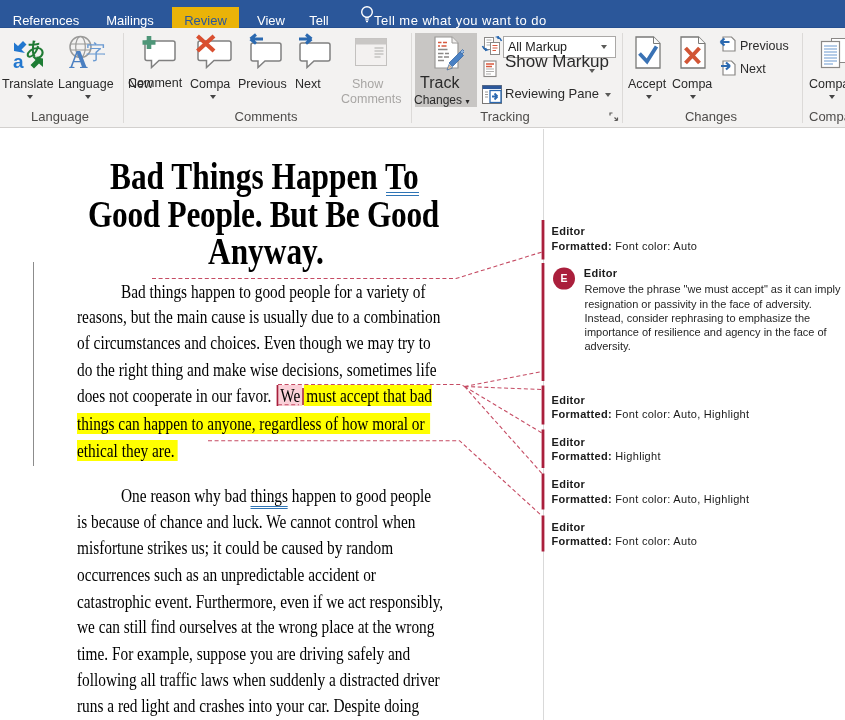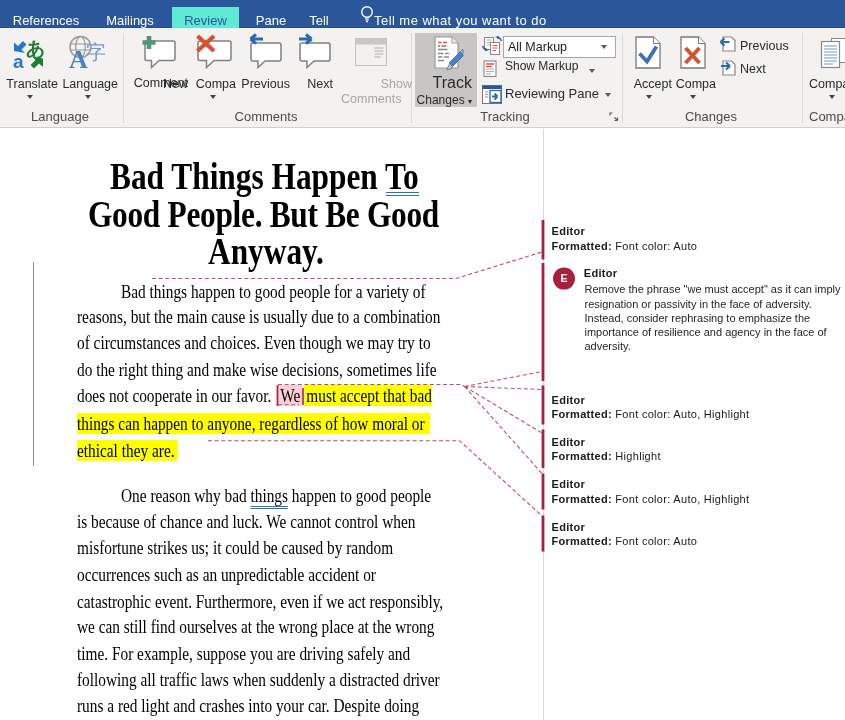--- a/index.html
+++ b/index.html
@@ -2,37 +2,37 @@
 <html><head><meta charset="utf-8"><style>
 *{margin:0;padding:0;box-sizing:border-box}
 html,body{width:845px;height:720px;overflow:hidden;background:#fff}
 body{font-family:"Liberation Sans",sans-serif;position:relative}
 .abs{position:absolute}
 .tabbar{left:0;top:0;width:845px;height:28px;background:#2b579a}
 .tab{position:absolute;top:7px;height:28px;line-height:28px;color:#fff;font-size:13px;text-align:center}
 .ribbon{left:0;top:28px;width:845px;height:100px;background:#f3f2f1;border-bottom:1px solid #d2d0ce}
 .sep{position:absolute;width:1px;background:#dcdad8;top:33px;height:90px}
 .glabel{position:absolute;top:109px;height:15px;line-height:15px;font-size:13px;color:#4e4c4a;text-align:center}
-.blabel{position:absolute;font-size:12.5px;color:#2a2a2a;text-align:right;line-height:15px;white-space:nowrap}
+.blabel{position:absolute;font-size:12.5px;color:#2a2a2a;text-align:left;line-height:15px;white-space:nowrap}
 .dis{color:#a8a6a4}
 .arr{position:absolute;width:0;height:0;border-left:3.5px solid transparent;border-right:3.5px solid transparent;border-top:4px solid #444}
 .serif{font-family:"Liberation Serif",serif;white-space:nowrap;transform:scaleX(0.825);transform-origin:0 0;color:#000}
 .t38{font-size:38px;font-weight:bold;line-height:38px}
 .b18{font-size:18.6px;line-height:19px}
 .hl{background:#ffff00}
 .mk{font-size:11px;letter-spacing:0.3px;color:#1a1a1a;white-space:nowrap;line-height:14.3px}
 .cm{font-size:11px;color:#262626;white-space:nowrap;line-height:14.2px}
 svg{display:block}
 </style></head><body>
 <div class="abs tabbar"></div>
 <div class="abs" style="left:0;top:27px;width:845px;height:1px;background:#254f90"></div>
-<div class="tab" style="left:172px;width:67px;background:#5eead4;color:#2b579a">Review</div>
+<div class="tab" style="left:172px;width:67px;background:#eab308;color:#2b579a">Review</div>
 <div class="tab" style="left:10px;width:72px">References</div>
 <div class="tab" style="left:104px;width:52px">Mailings</div>
-<div class="tab" style="left:252px;width:38px">Pane</div>
+<div class="tab" style="left:252px;width:38px">View</div>
 <div class="tab" style="left:302px;width:34px">Tell</div>
 <svg class="abs" style="left:358px;top:4px" width="18" height="20" viewBox="0 0 18 20">
     <circle cx="9" cy="8" r="5.3" fill="none" stroke="#fff" stroke-width="1.4"></circle>
     <path d="M7 13.8h4M7.4 15.8h3.2M8 17.6h2" stroke="#fff" stroke-width="1.2" fill="none"></path>
   </svg>
 <div class="tab" style="left:374px;width:200px;text-align:left;letter-spacing:0.45px">Tell me what you want to do</div>
 <div class="abs ribbon"></div>
 <div class="sep" style="left:123px"></div>
 <div class="sep" style="left:411px"></div>
 <div class="sep" style="left:622px"></div>
@@ -124,21 +124,21 @@
 </svg>
 <div class="abs" style="left:503px;top:36px;width:113px;height:22px;background:#fff;border:1px solid #aaa8a6"></div>
 <div class="abs" style="left:508px;top:40px;font-size:12.5px;color:#1a1a1a">All Markup</div>
 <div class="arr" style="left:601px;top:45px;border-top-color:#5a5a58"></div>
 
 <svg class="abs" style="left:483px;top:60px" width="16" height="18" viewBox="0 0 16 18">
 <rect x="1" y="1" width="12" height="15.5" fill="#fff" stroke="#8a8886" stroke-width="1.1"></rect>
 <path d="M3 4h8M3 6.5h6" stroke="#d8593f" stroke-width="1.3"></path>
 <path d="M3 9h8M3 11.5h8M3 14h5" stroke="#b0aeac" stroke-width="1.2"></path>
 </svg>
-<div class="abs" style="left:505px;top:59px;font-size:12px;color:#2a2a2a">Show Markup</div>
+<div class="abs" style="left:505px;top:52px;font-size:17px;color:#2a2a2a">Show Markup</div>
 <div class="arr" style="left:589px;top:69px;border-top-color:#5a5a58"></div>
 
 <svg class="abs" style="left:482px;top:85px" width="20" height="19" viewBox="0 0 20 19">
 <rect x="0.5" y="0.5" width="19" height="18" fill="#fff" stroke="#7a7876"></rect>
 <rect x="0.5" y="0.5" width="19" height="3.5" fill="#2b579a"></rect>
 <path d="M3 7h3M3 9.5h3M3 12h3" stroke="#9a9896" stroke-width="1"></path>
 <rect x="8" y="5.5" width="11" height="12" fill="#fff" stroke="#2b69b0" stroke-width="1.3"></rect>
 <path d="M10 11.5 h5.5 M15.5 11.5 l-3 -3 M15.5 11.5 l-3 3" stroke="#2b69b0" stroke-width="1.8" fill="none"></path>
 </svg>
 <div class="abs" style="left:505px;top:85.5px;font-size:13px;color:#2a2a2a">Reviewing Pane</div>

